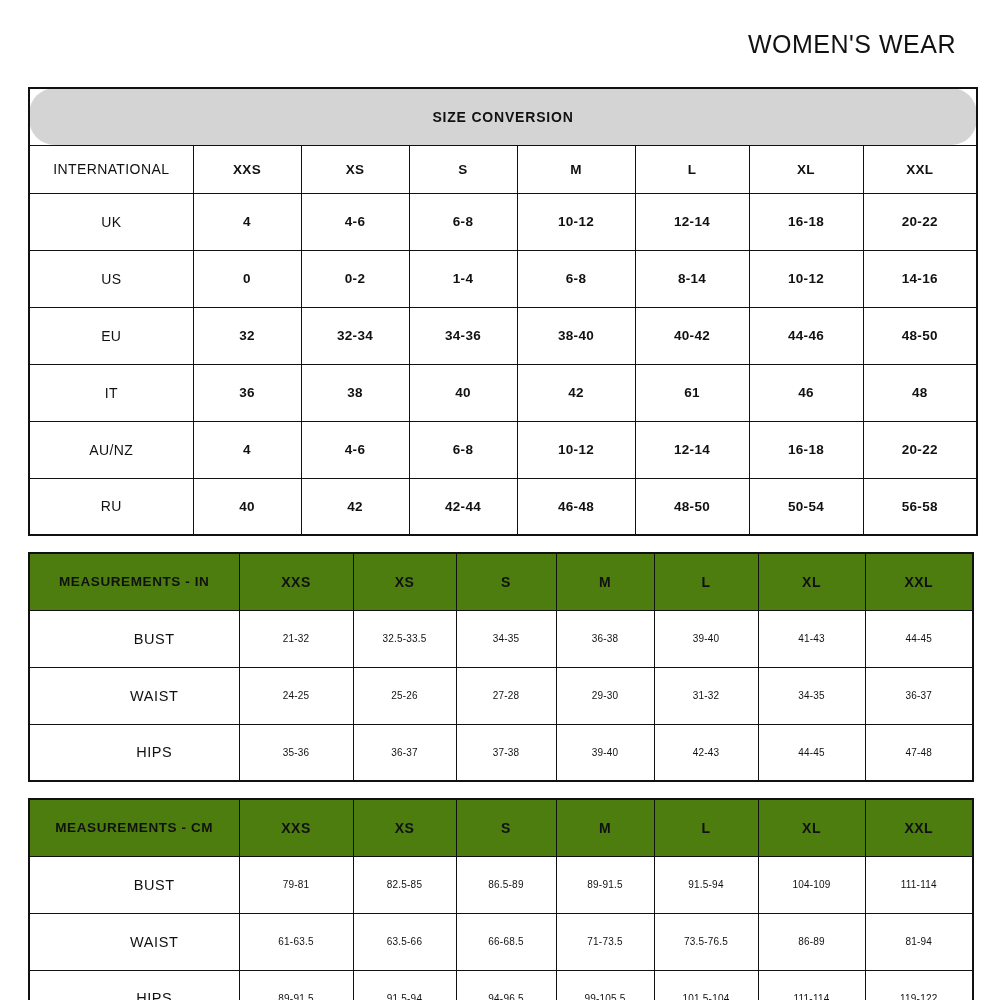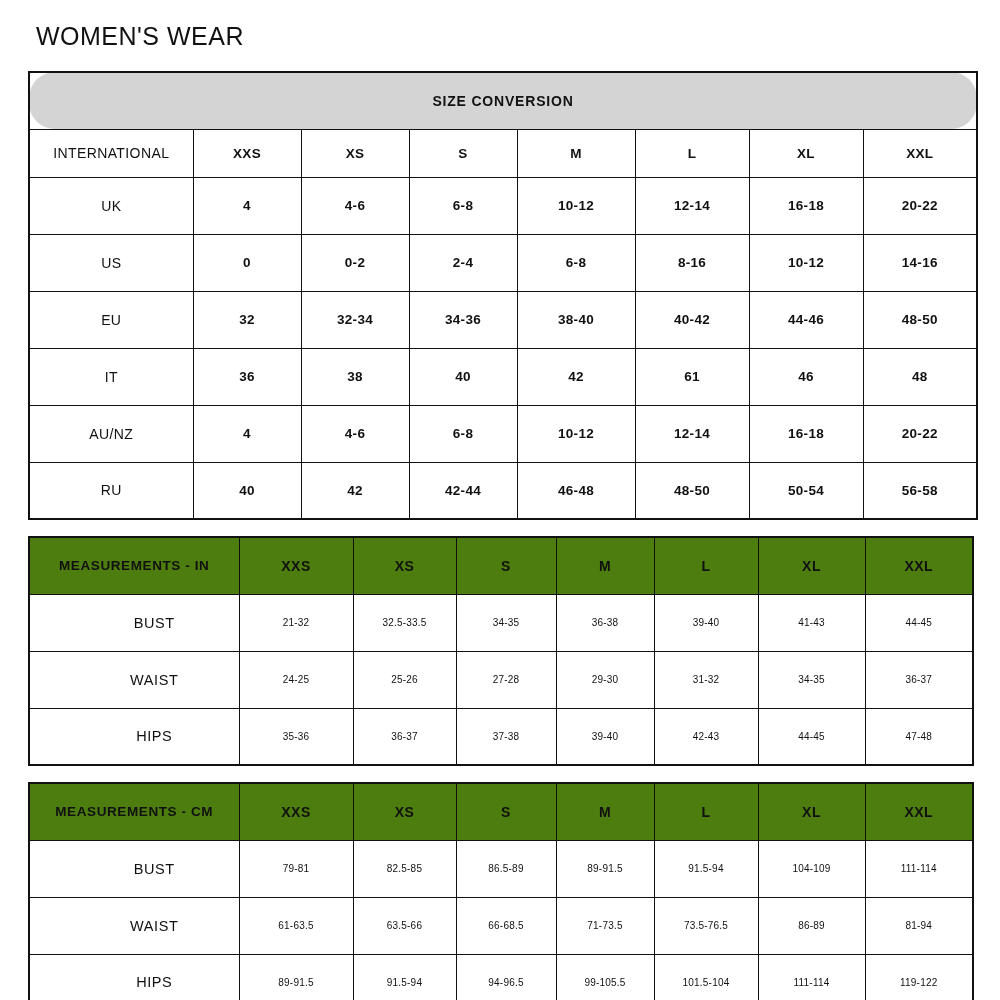--- a/index.html
+++ b/index.html
@@ -15,27 +15,27 @@
     -webkit-font-smoothing: antialiased;
   }
   .page {
     width: 1000px;
     height: 1000px;
     box-sizing: border-box;
     padding: 0 28px;
     position: relative;
   }
   .title {
-    text-align: left;
+    text-align: right;
     font-size: 25px;
     letter-spacing: 0.5px;
     font-weight: 400;
     color: #111;
     padding: 14px 0 12px 0;
-    margin: 8px;
+    margin: 16px;
   }
   table {
     border-collapse: collapse;
     width: 944px;
     table-layout: fixed;
   }
   table.conv, table.meas {
     border: 2px solid #111;
   }
   td, th {
@@ -138,23 +138,23 @@
         <td class="val">6-8</td>
         <td class="val">10-12</td>
         <td class="val">12-14</td>
         <td class="val">16-18</td>
         <td class="val">20-22</td>
       </tr>
       <tr>
         <td class="rowlabel">US</td>
         <td class="val">0</td>
         <td class="val">0-2</td>
-        <td class="val">2-4</td>
+        <td class="val">1-4</td>
         <td class="val">6-8</td>
-        <td class="val">8-16</td>
+        <td class="val">8-14</td>
         <td class="val">10-12</td>
         <td class="val">14-16</td>
       </tr>
       <tr>
         <td class="rowlabel">EU</td>
         <td class="val">32</td>
         <td class="val">32-34</td>
         <td class="val">34-36</td>
         <td class="val">38-40</td>
         <td class="val">40-42</td>

